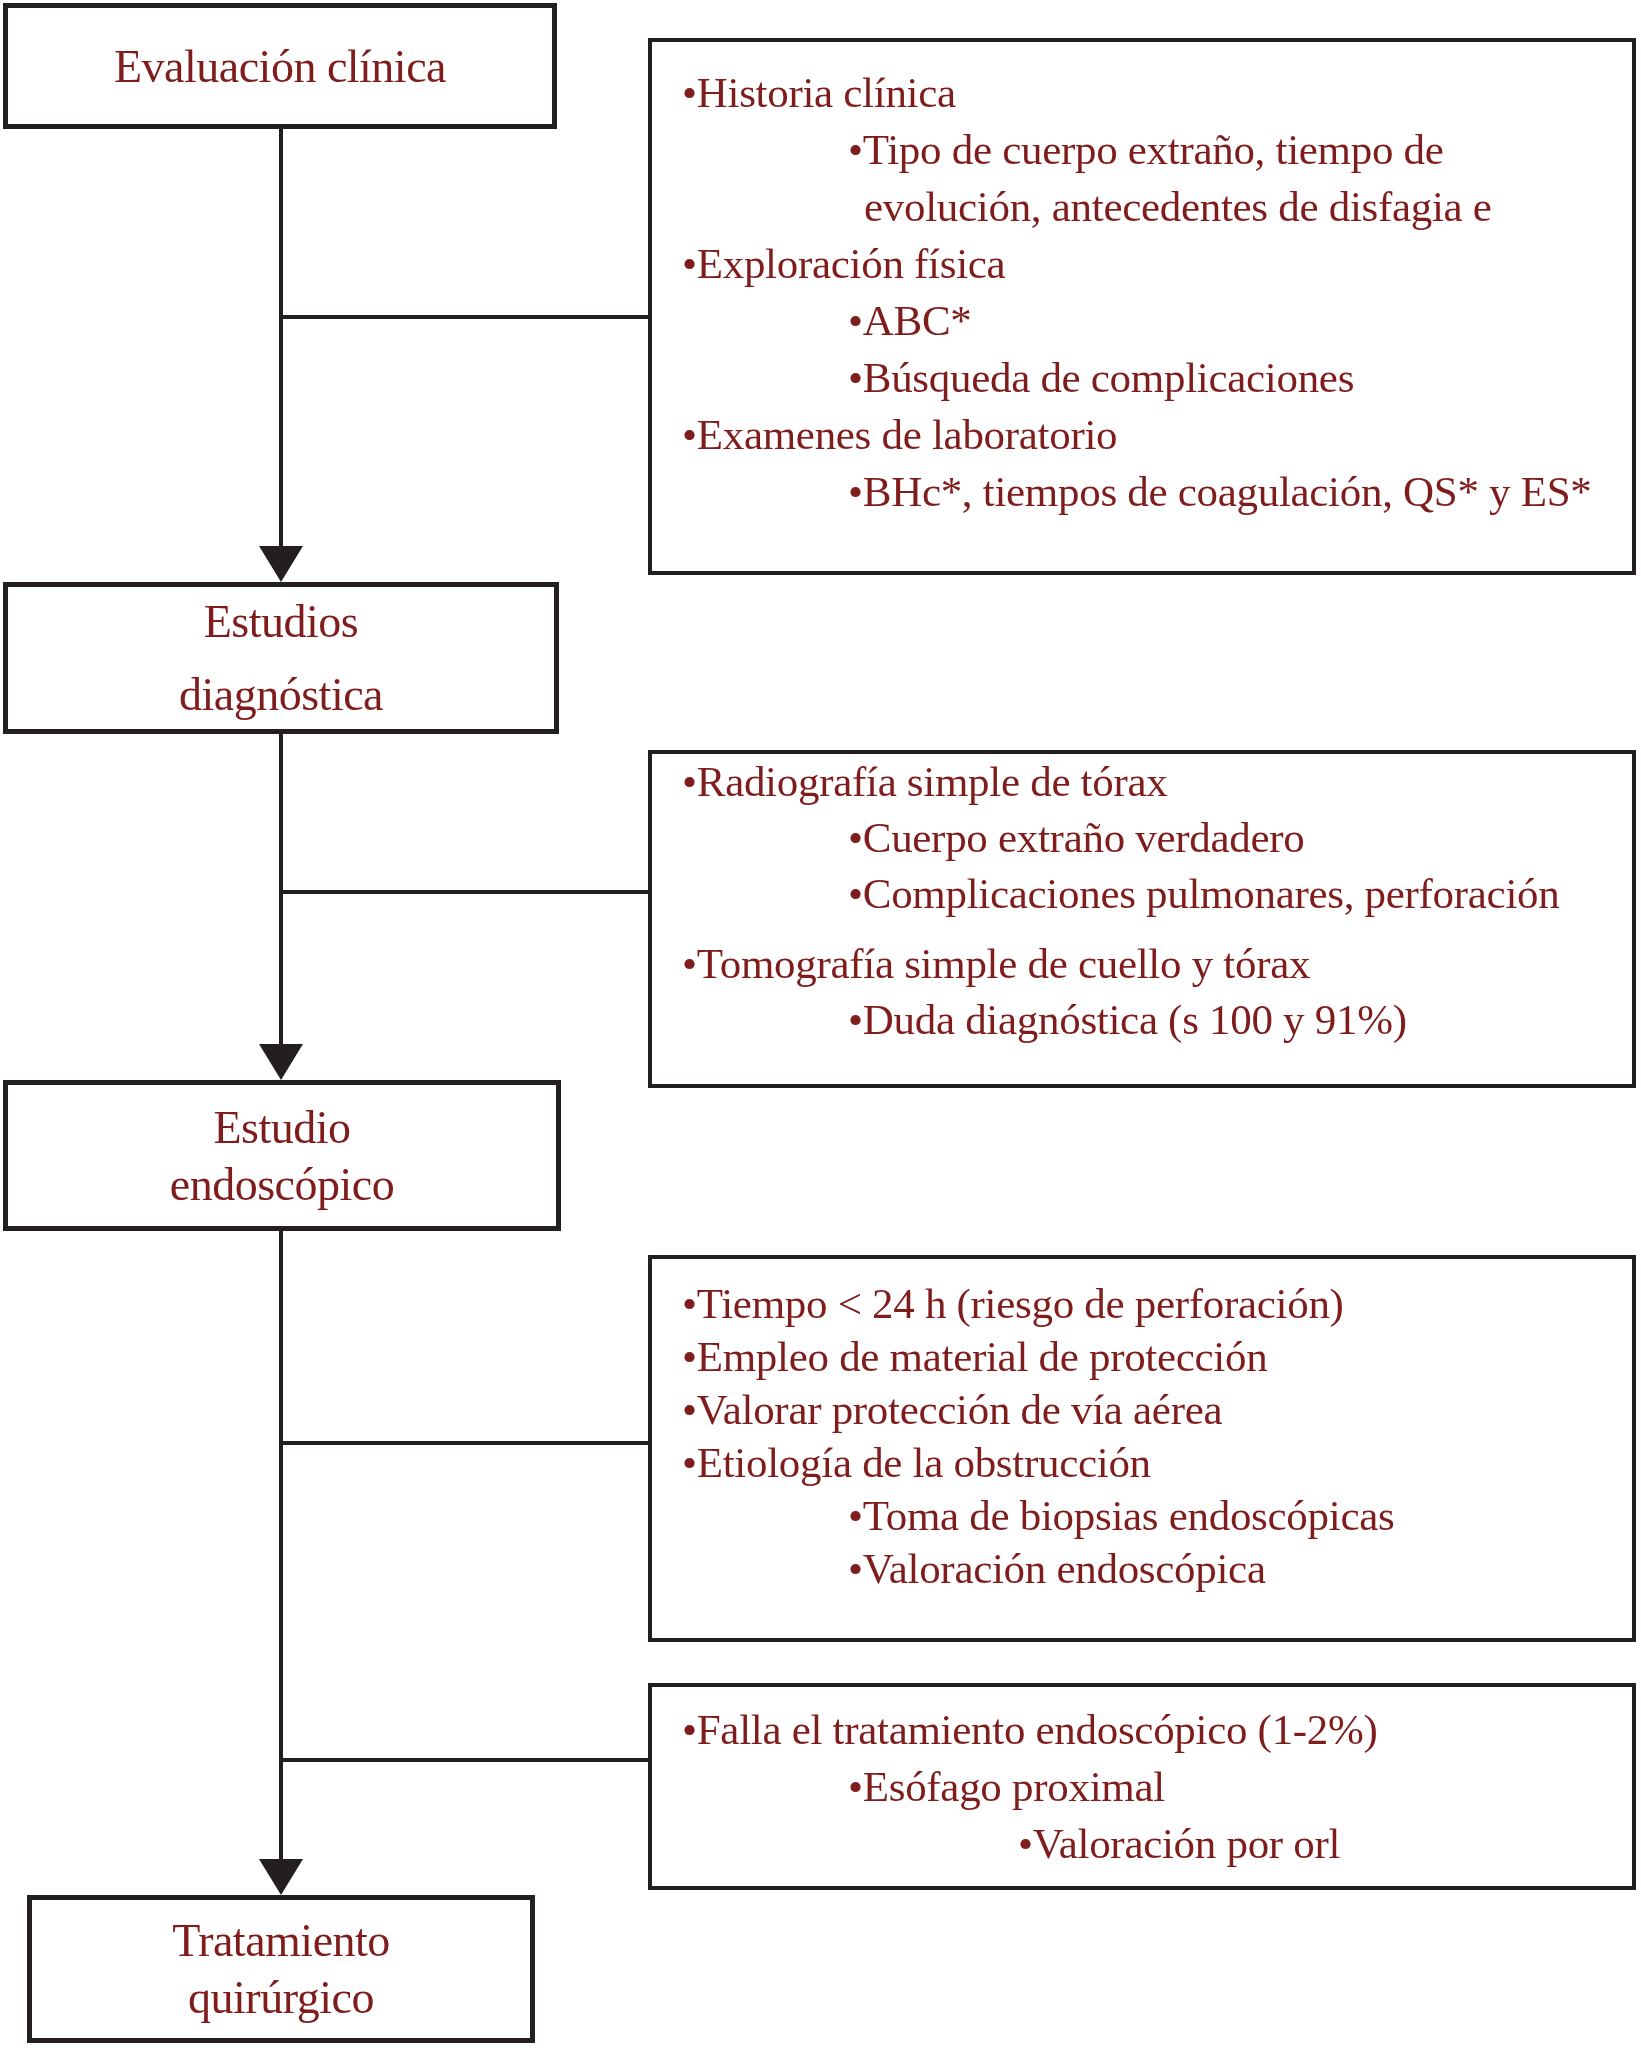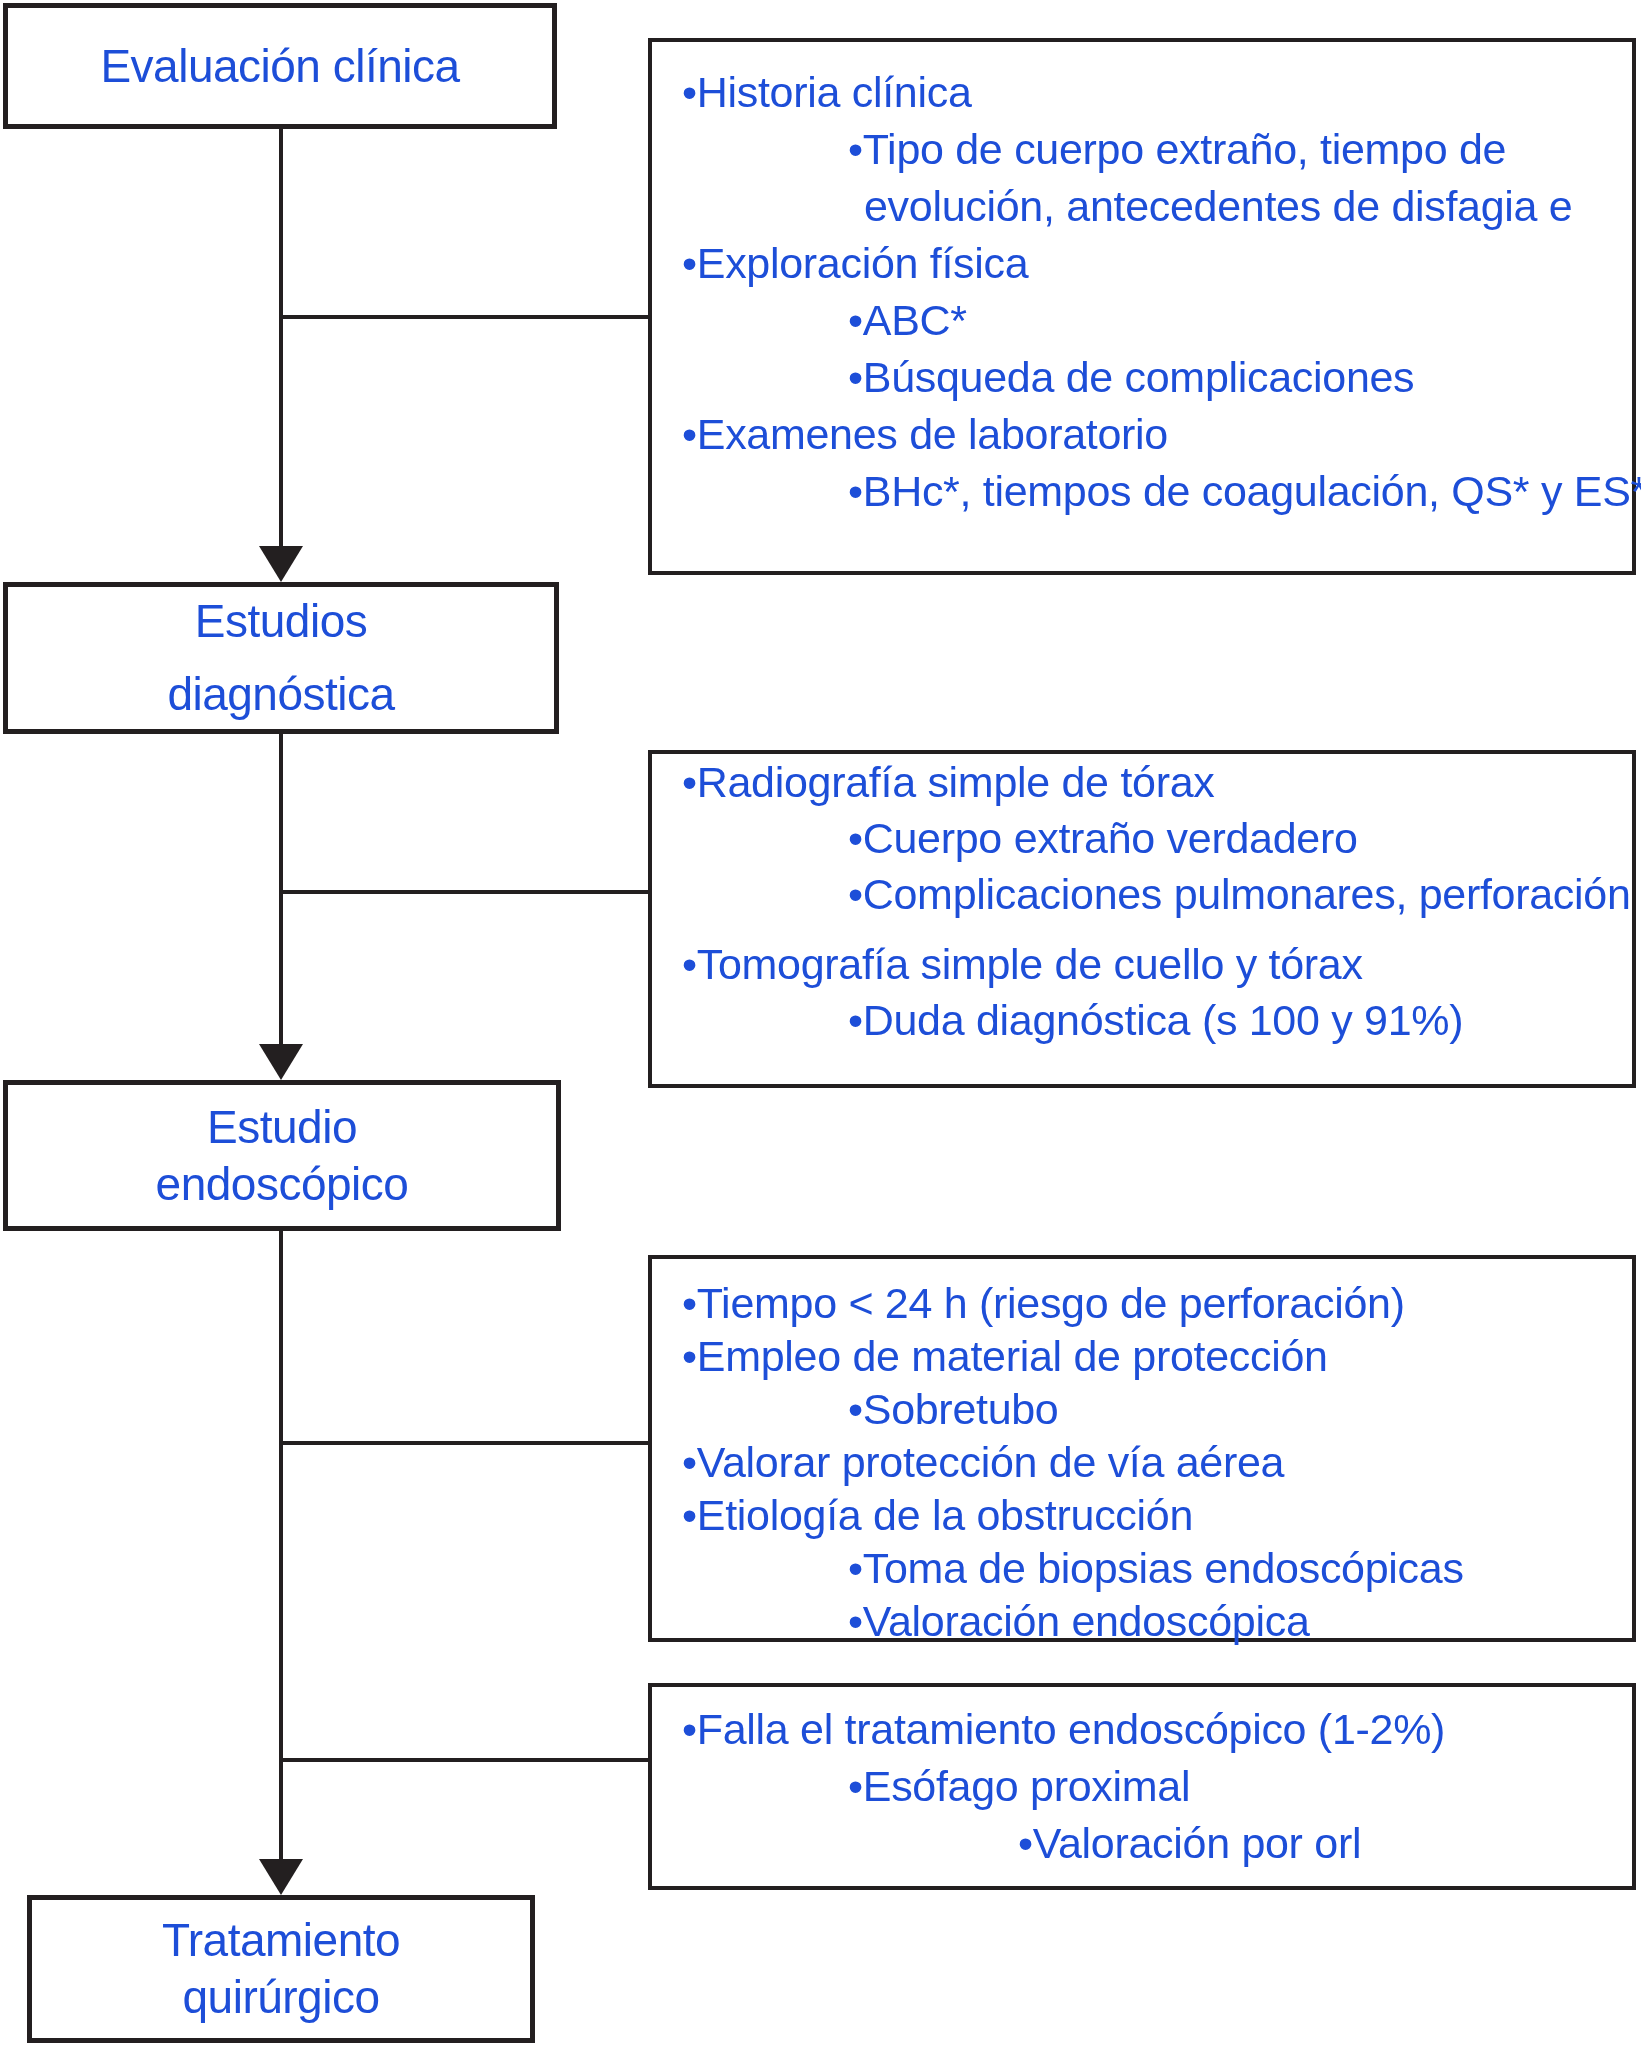--- a/index.html
+++ b/index.html
@@ -5,22 +5,22 @@
   html, body {
     margin: 0;
     padding: 0;
     background: #ffffff;
   }
   #canvas {
     position: relative;
     width: 1641px;
     height: 2048px;
     background: #ffffff;
-    font-family: Liberation Sans, sans-serif;
-    color: #1d4ed8;
+    font-family: Liberation Serif, serif;
+    color: #7f1d1d;
     overflow: hidden;
   }
   
   .flow-node {
     position: absolute;
     box-sizing: border-box;
     border: 5px solid #231f20;
     background: #ffffff;
     display: flex;
     flex-direction: column;
@@ -123,21 +123,20 @@
     <div class="item lvl0">•Radiografía simple de tórax</div>
     <div class="item lvl1">•Cuerpo extraño verdadero</div>
     <div class="item lvl1">•Complicaciones pulmonares, perforación</div>
     <div class="item lvl0 gap-before">•Tomografía simple de cuello y tórax</div>
     <div class="item lvl1">•Duda diagnóstica (s 100 y 91%)</div>
   </div>
 
   <div class="panel tight" style="top:1255px; height:387px; padding-top:18px;">
     <div class="item lvl0">•Tiempo &lt; 24 h (riesgo de perforación)</div>
     <div class="item lvl0">•Empleo de material de protección</div>
-    <div class="item lvl1">•Sobretubo</div>
     <div class="item lvl0">•Valorar protección de vía aérea</div>
     <div class="item lvl0">•Etiología de la obstrucción</div>
     <div class="item lvl1">•Toma de biopsias endoscópicas</div>
     <div class="item lvl1">•Valoración endoscópica</div>
   </div>
 
   <div class="panel" style="top:1683px; height:207px; padding-top:14px;">
     <div class="item lvl0">•Falla el tratamiento endoscópico (1-2%)</div>
     <div class="item lvl1">•Esófago proximal</div>
     <div class="item lvl2">•Valoración por orl</div>

